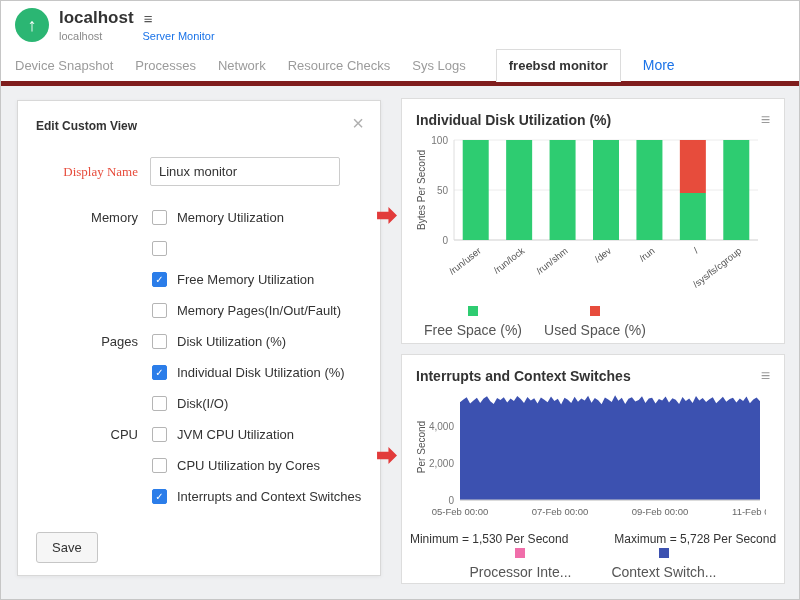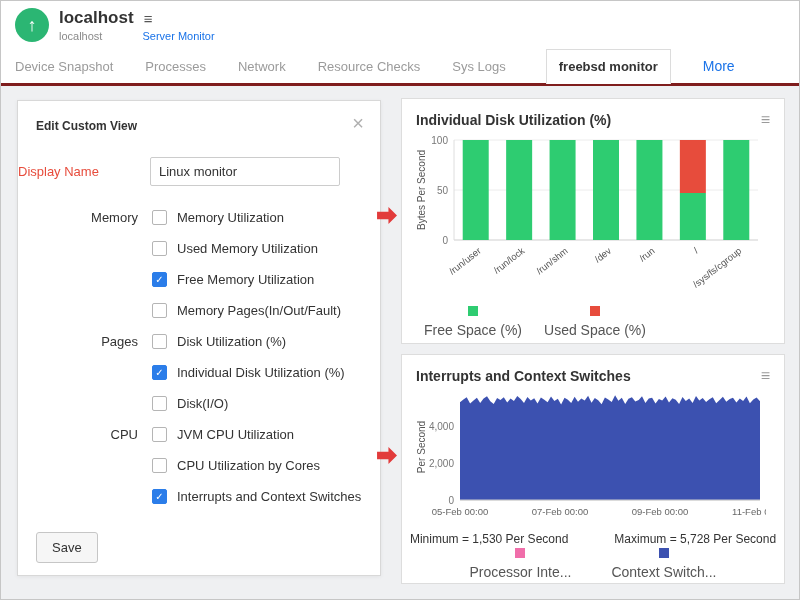--- a/index.html
+++ b/index.html
@@ -8,30 +8,30 @@
   .page{width:800px;height:600px;border:1px solid #c6c6c6;background:#fff;position:relative;overflow:hidden;display:flex;flex-direction:column;}
   .topbar{height:48px;display:flex;align-items:center;padding:0 14px;background:#fff;flex:none;}
   .logo{width:34px;height:34px;border-radius:50%;background:#2bb673;color:#fff;display:flex;align-items:center;justify-content:center;font-size:18px;font-weight:bold;flex:none;}
   .title-wrap{margin-left:10px;}
   .title-row{display:flex;align-items:center;gap:10px;}
   .host-title{font-size:17px;font-weight:bold;color:#333;}
   .menu-glyph{color:#555;font-size:15px;line-height:1;cursor:pointer;}
   .crumb-row{font-size:11px;margin-top:2px;display:flex;gap:12px;}
   .crumb-host{color:#8a8a8a;}
   .crumb-link{color:#1a73e8;cursor:pointer;margin-left:28px;}
-  .tabbar{height:37px;display:flex;align-items:stretch;padding:0 14px;border-bottom:3px solid #7f1d1d;background:#fff;gap:32px;flex:none;}
+  .tabbar{height:37px;display:flex;align-items:stretch;padding:0 14px;border-bottom:5px solid #7f1d1d;background:#fff;gap:22px;flex:none;}
   .tab{font-size:13px;color:#9b9b9b;display:flex;align-items:center;cursor:pointer;white-space:nowrap;}
   .tab.active{color:#333;border:1px solid #dcdcdc;border-bottom-color:#fff;margin-bottom:-1px;padding:0 12px;background:#fff;font-weight:bold;margin-left:8px;}
   .tab.link{color:#1a73e8;font-size:14px;}
   .content{position:relative;flex:1;background:#eff0f2;}
   .panel{position:absolute;left:16px;top:14px;width:364px;height:476px;background:#fff;border:1px solid #d8d8d8;box-shadow:0 1px 4px rgba(0,0,0,.06);}
   .panel-title{font-size:12px;font-weight:bold;color:#333;padding:18px 18px 0;}
   .close-x{position:absolute;top:12px;right:16px;font-size:20px;color:#b0b0b0;cursor:pointer;line-height:1;}
   .dn-row{display:flex;align-items:center;margin-top:24px;}
-  .dn-label{width:120px;font-size:13px;color:#e74c3c;flex:none;}
+  .dn-label{width:120px;text-align:right;font-size:13px;color:#e74c3c;flex:none;font-family:Liberation Serif, serif;}
   .dn-input{margin-left:12px;width:190px;height:29px;border:1px solid #ccc;border-radius:2px;padding:0 8px;font-size:13px;color:#333;font-family:inherit;}
   .options{margin-top:16px;}
   .opt-row{display:flex;align-items:center;height:31px;}
   .grp{width:120px;text-align:right;font-size:13px;color:#333;flex:none;}
   .cb{width:15px;height:15px;margin-left:14px;border:1px solid #b5b5b5;border-radius:2px;background:#fff;display:flex;align-items:center;justify-content:center;font-size:10px;color:#fff;flex:none;cursor:pointer;}
   .cb.checked{background:#2b7de9;border-color:#2b7de9;}
   .opt-label{margin-left:10px;font-size:13px;color:#333;cursor:pointer;white-space:nowrap;}
   .save-btn{position:absolute;left:18px;bottom:12px;padding:7px 15px;background:#f6f6f6;border:1px solid #c6c6c6;border-radius:3px;font-size:13px;color:#333;font-family:inherit;cursor:pointer;}
   .card{position:absolute;left:400px;width:384px;background:#fff;border:1px solid #ddd;}
   .card1{top:12px;height:246px;}
@@ -91,21 +91,20 @@
       </div>
       <div class="options">
           <div class="opt-row">
             <span class="grp">Memory</span>
             <span class="cb"></span>
             <span class="opt-label">Memory Utilization</span>
           </div>
           <div class="opt-row">
             <span class="grp"></span>
             <span class="cb"></span>
-            <span class="opt-label">Used Memory Utilization</span>
           </div>
           <div class="opt-row">
             <span class="grp"></span>
             <span class="cb checked">✓</span>
             <span class="opt-label">Free Memory Utilization</span>
           </div>
           <div class="opt-row">
             <span class="grp"></span>
             <span class="cb"></span>
             <span class="opt-label">Memory Pages(In/Out/Fault)</span>

